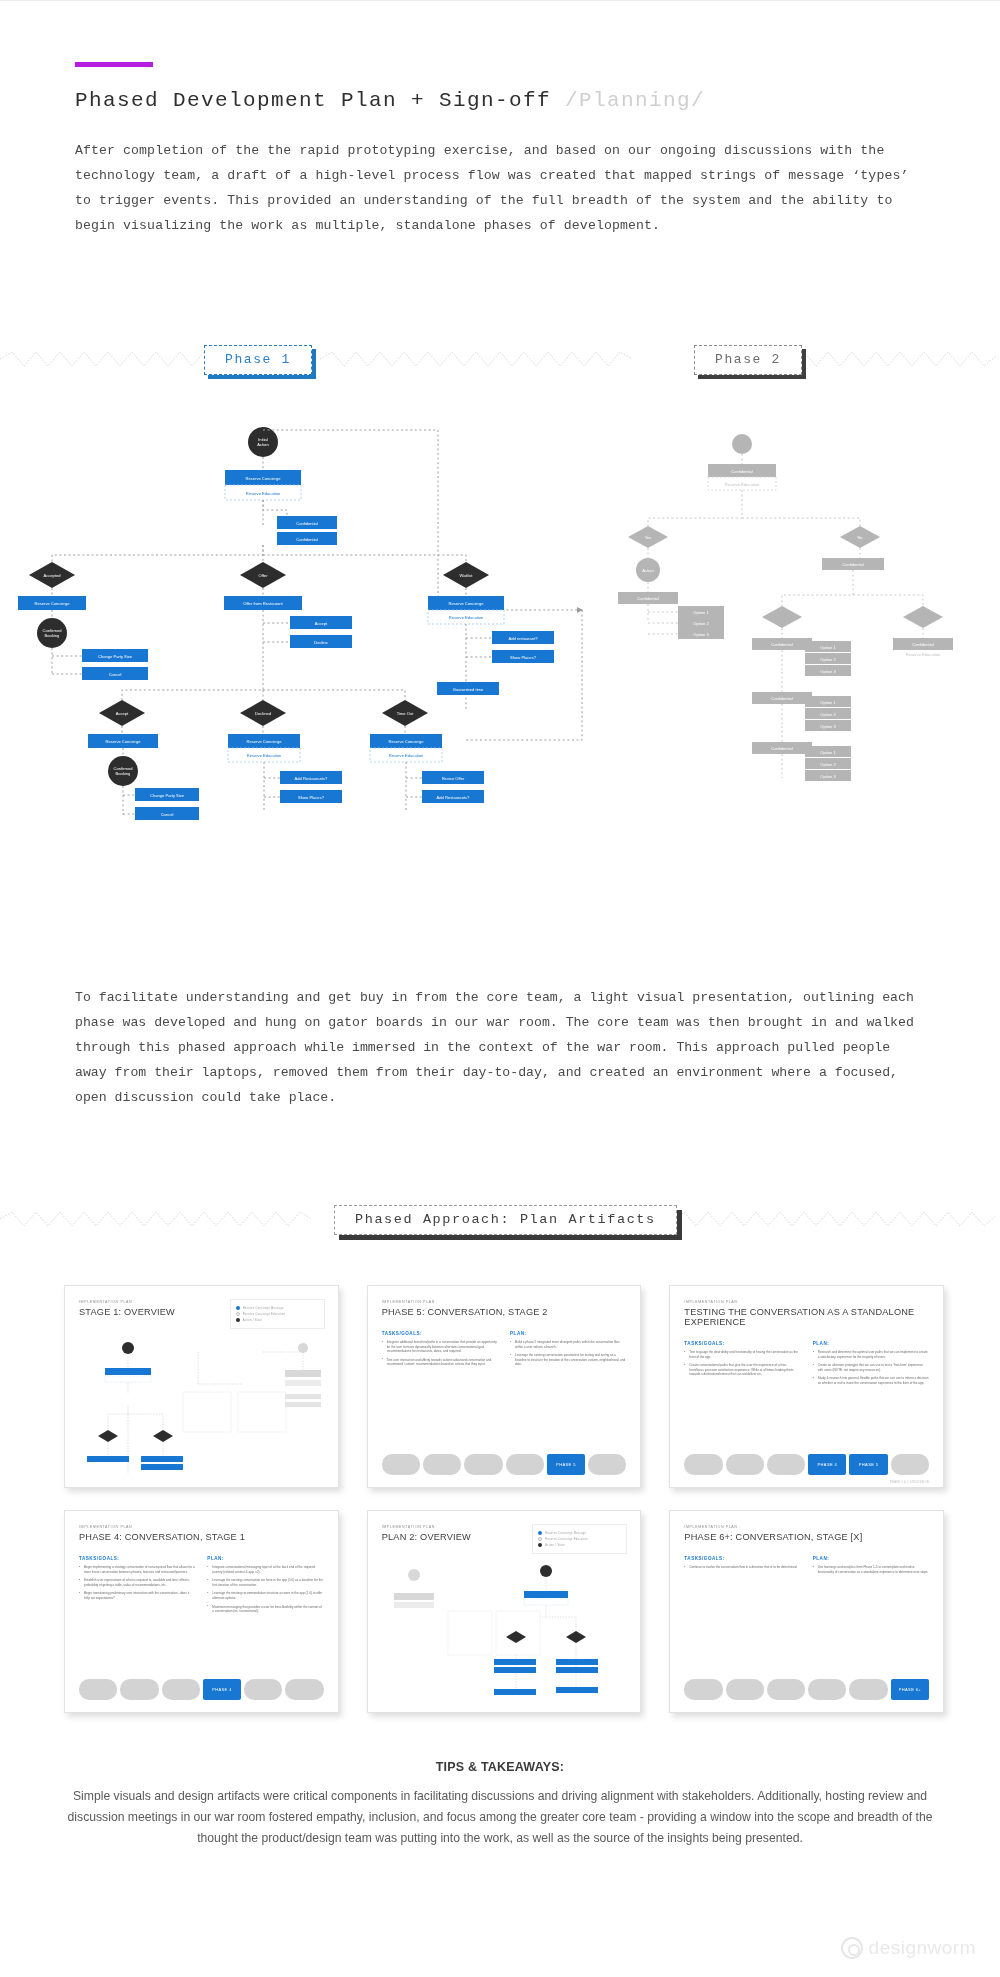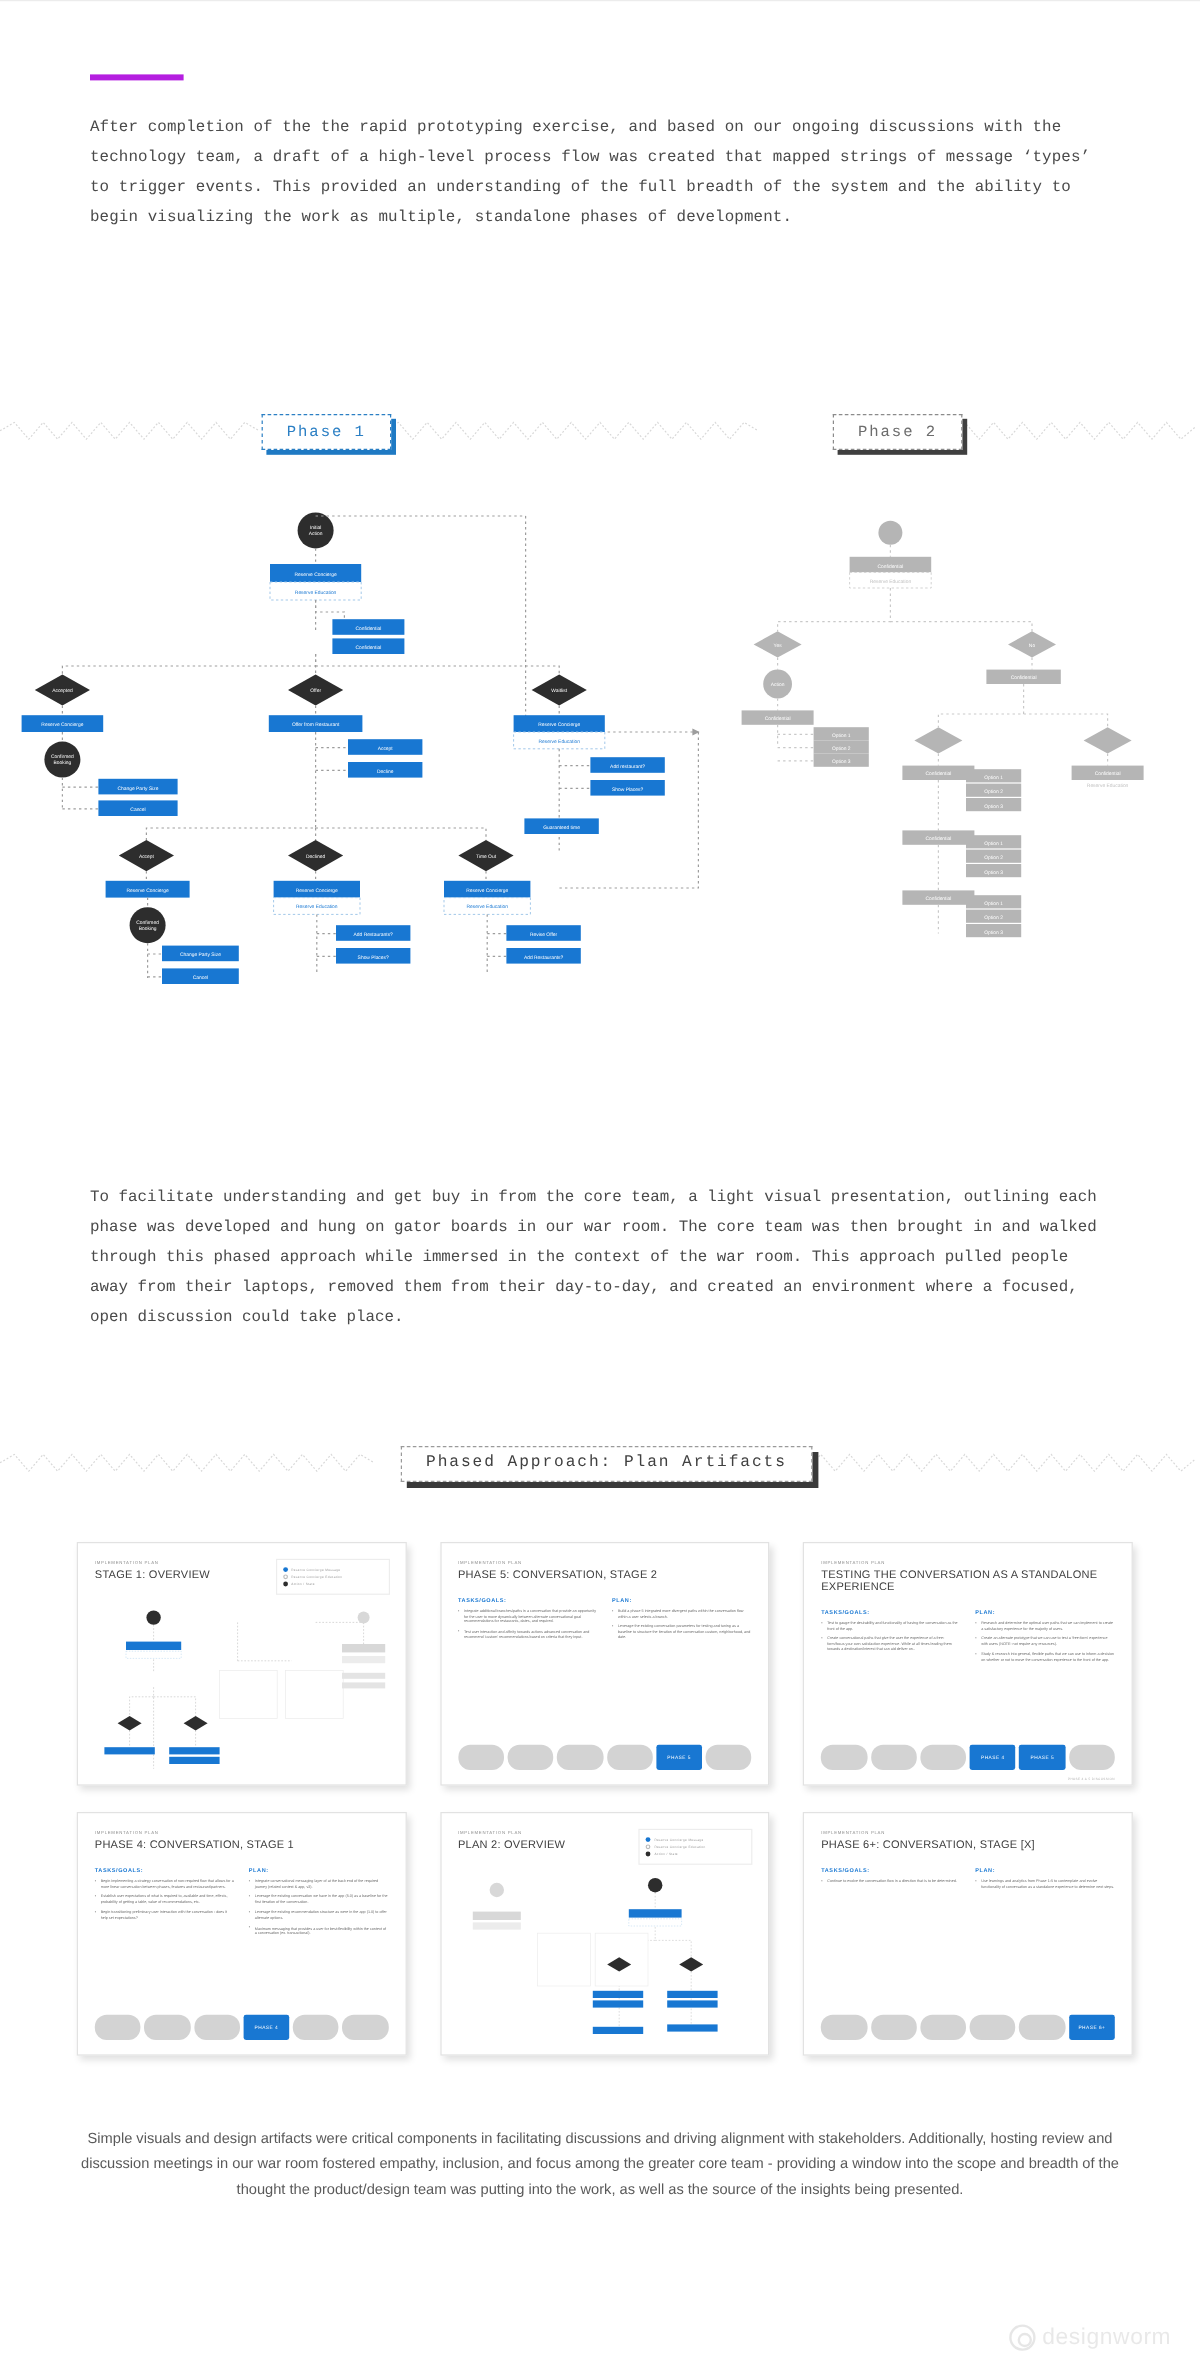--- a/index.html
+++ b/index.html
@@ -82,31 +82,35 @@
         border:2px solid #b9b9b9; border-radius:50%; }
   .wm-text { font-size:19px; color:#c0c0c0; letter-spacing:0.5px; }
 </style>
 </head>
 <body>
 
 <div class="topline"></div>
 
 <div class="intro">
   <div class="accent-bar"></div>
+  <h1 class="title">
+    <span>Phased Development Plan + Sign-off</span>
+    <span class="sub">/Planning/</span>
+  </h1>
   <p class="body-copy">After completion of the the rapid prototyping exercise, and based on our ongoing discussions with the technology team, a draft of a high-level process flow was created that mapped strings of message ‘types’ to trigger events. This provided an understanding of the full breadth of the system and the ability to begin visualizing the work as multiple, standalone phases of development.</p>
 </div>
 
 <div class="zig" style="top:348px;">
   <svg width="1000" height="22" viewBox="0 0 1000 22">
     <path d="M0 11 L12 4 L24 18 L36 4 L48 18 L60 4 L72 18 L84 4 L96 18 L108 4 L120 18 L132 4 L144 18 L156 4 L168 18 L180 4 L192 18 L204 4 L216 11" fill="none" stroke="#d8d8d8" stroke-width="1" stroke-dasharray="1.6 1.6"></path>
     <path d="M320 11 L332 4 L344 18 L356 4 L368 18 L380 4 L392 18 L404 4 L416 18 L428 4 L440 18 L452 4 L464 18 L476 4 L488 18 L500 4 L512 18 L524 4 L536 18 L548 4 L560 18 L572 4 L584 18 L596 4 L608 18 L620 4 L632 11" fill="none" stroke="#d8d8d8" stroke-width="1" stroke-dasharray="1.6 1.6"></path>
     <path d="M792 11 L804 4 L816 18 L828 4 L840 18 L852 4 L864 18 L876 4 L888 18 L900 4 L912 18 L924 4 L936 18 L948 4 L960 18 L972 4 L984 18 L996 8" fill="none" stroke="#d8d8d8" stroke-width="1" stroke-dasharray="1.6 1.6"></path>
   </svg>
 </div>
-<div class="tab blue" style="left:218px; top:345px;">Phase 1</div>
+<div class="tab blue" style="left:204px; top:345px;">Phase 1</div>
 <div class="tab gray" style="left:694px; top:345px;">Phase 2</div>
 
 <div class="flow">
 <svg width="1000" height="520" viewBox="0 0 1000 520">
   <defs>
     <marker id="arrow" markerWidth="6" markerHeight="6" refX="5" refY="3" orient="auto">
       <path d="M0,0 L6,3 L0,6 z" fill="#9d9d9d"></path>
     </marker>
     <style>
       .conn  { stroke:#9d9d9d; stroke-width:1; fill:none; stroke-dasharray:2 2.6; }
@@ -538,19 +542,20 @@
         <div class="pchip"></div>
         <div class="pchip"></div>
         <div class="pchip"></div>
         <div class="pchip on">PHASE 6+</div>
       </div>
     </div>
   </div>
 </div>
 
 <div class="tips">
+  <h4>TIPS &amp; TAKEAWAYS:</h4>
   <p>Simple visuals and design artifacts were critical components in facilitating discussions and driving alignment with stakeholders. Additionally, hosting review and discussion meetings in our war room fostered empathy, inclusion, and focus among the greater core team - providing a window into the scope and breadth of the thought the product/design team was putting into the work, as well as the source of the insights being presented.</p>
 </div>
 
 <div class="wm">
   <div class="wm-mark"></div>
   <div class="wm-text">designworm</div>
 </div>
 
 </body></html>

